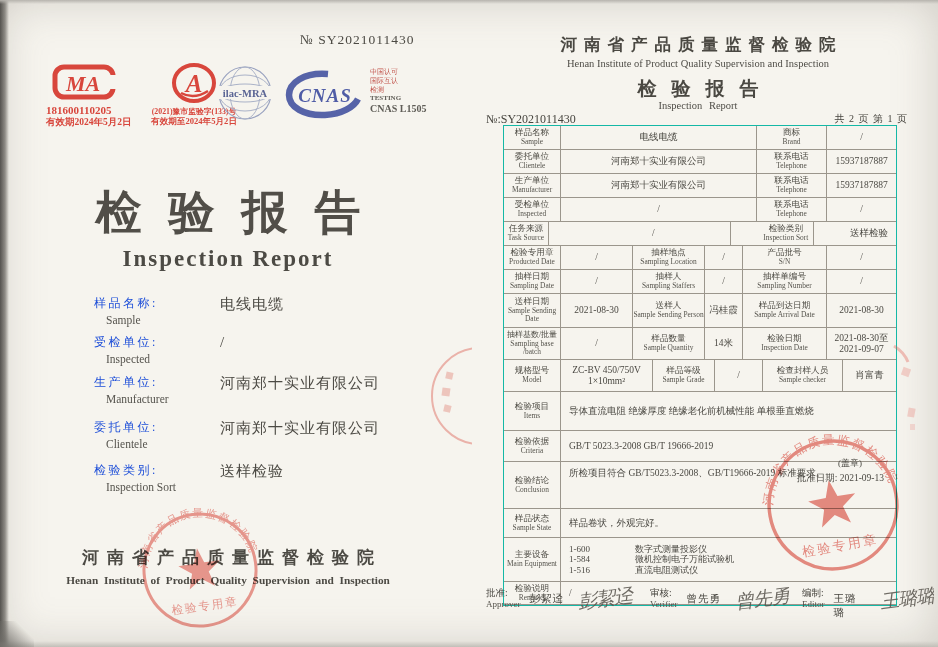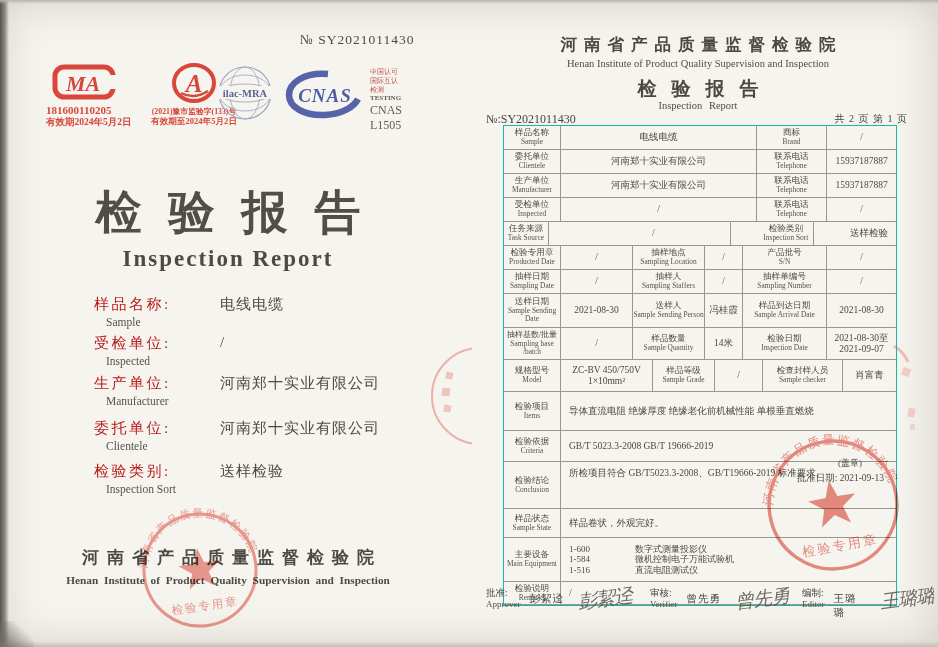--- a/index.html
+++ b/index.html
@@ -21,21 +21,21 @@
   .report{left:472px;top:4px;width:462px;height:640px;overflow:hidden;}
 
   
   .cover-no{position:absolute;left:292px;top:28px;font-size:13.5px;letter-spacing:1px;color:#4c4a44;}
   .badge-line{color:#d8463c;font-weight:bold;line-height:1.15;}
   .cover-title{position:absolute;left:0;top:178px;width:440px;text-align:center;
     font-size:46px;font-weight:bold;letter-spacing:27px;text-indent:27px;color:#514e48;}
   .cover-title-en{position:absolute;left:0;top:242px;width:440px;text-align:center;
     font-size:23px;font-weight:bold;letter-spacing:2px;color:#4c4a44;}
   .cf{position:absolute;left:86px;width:360px;}
-  .cf .zh{font-size:15px;letter-spacing:2.5px;color:#b91c1c;}
+  .cf .zh{font-size:12px;letter-spacing:2.5px;color:#1d4ed8;}
   .cf .en{font-size:11.5px;margin-left:12px;margin-top:2px;color:#55534d;}
   .cf .val{position:absolute;left:126px;top:0;font-size:15px;letter-spacing:1px;white-space:nowrap;color:#4c4a44;}
   .org-zh{position:absolute;left:0;top:542px;width:440px;text-align:center;
     font-size:17px;font-weight:bold;letter-spacing:8px;text-indent:8px;color:#4c4a44;}
   .org-en{position:absolute;left:0;top:570px;width:440px;text-align:center;
     font-size:11.3px;font-weight:bold;word-spacing:3px;color:#4c4a44;}
 
   
   .r-org{position:absolute;left:0;top:30px;width:452px;text-align:center;
     font-size:16.5px;font-weight:bold;letter-spacing:7px;text-indent:7px;color:#4a4842;}
@@ -120,21 +120,21 @@
     <div class="abs" style="left:276px;top:64px;width:150px;">
       <svg width="82" height="52" viewBox="0 0 82 52" style="float:left;">
         <path d="M44,6 C20,4 5,15 5,27 c0,12 15,21 36,20 17,-1 29,-8 33,-16" stroke="#5663a8" stroke-width="6.5" fill="none"></path>
         <text x="41" y="34" font-size="19" font-weight="bold" font-style="italic" fill="#4f5ca6" text-anchor="middle" letter-spacing="1">CNAS</text>
       </svg>
       <div style="margin-left:86px;line-height:1.25;">
         <div style="font-size:7px;color:#c2564e;">中国认可</div>
         <div style="font-size:7px;color:#c2564e;">国际互认</div>
         <div style="font-size:7px;color:#c2564e;">检测</div>
         <div style="font-size:7px;color:#5f5d57;font-weight:bold;">TESTING</div>
-        <div style="font-size:12px;color:#5f5d57;font-weight:normal;">CNAS L1505</div>
+        <div style="font-size:10px;color:#5f5d57;font-weight:bold;">CNAS L1505</div>
       </div>
     </div>
 
     <div class="cover-title">检验报告</div>
     <div class="cover-title-en">Inspection Report</div>
 
     <div class="cf" style="top:291px;">
       <div class="zh">样品名称:</div>
       <div class="val">电线电缆</div>
       <div class="en">Sample</div>

